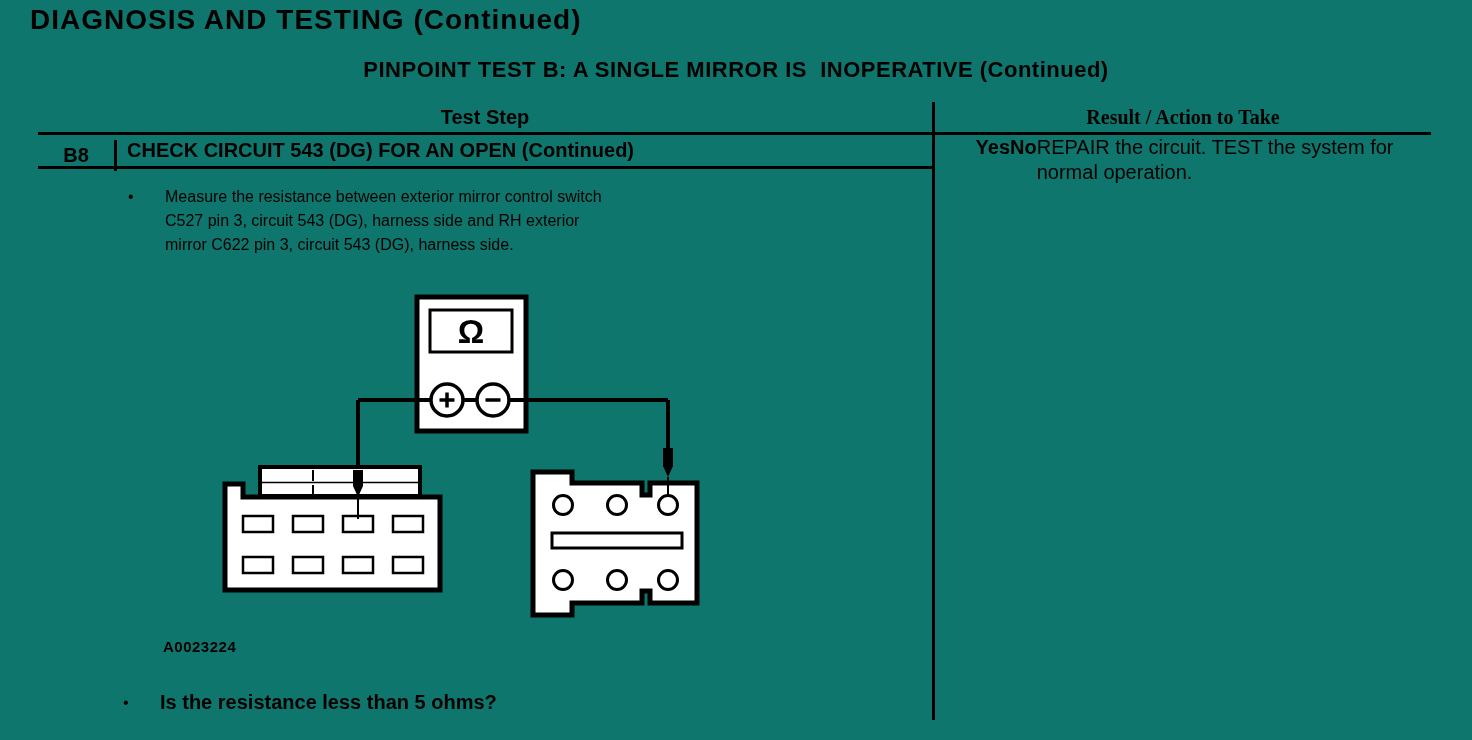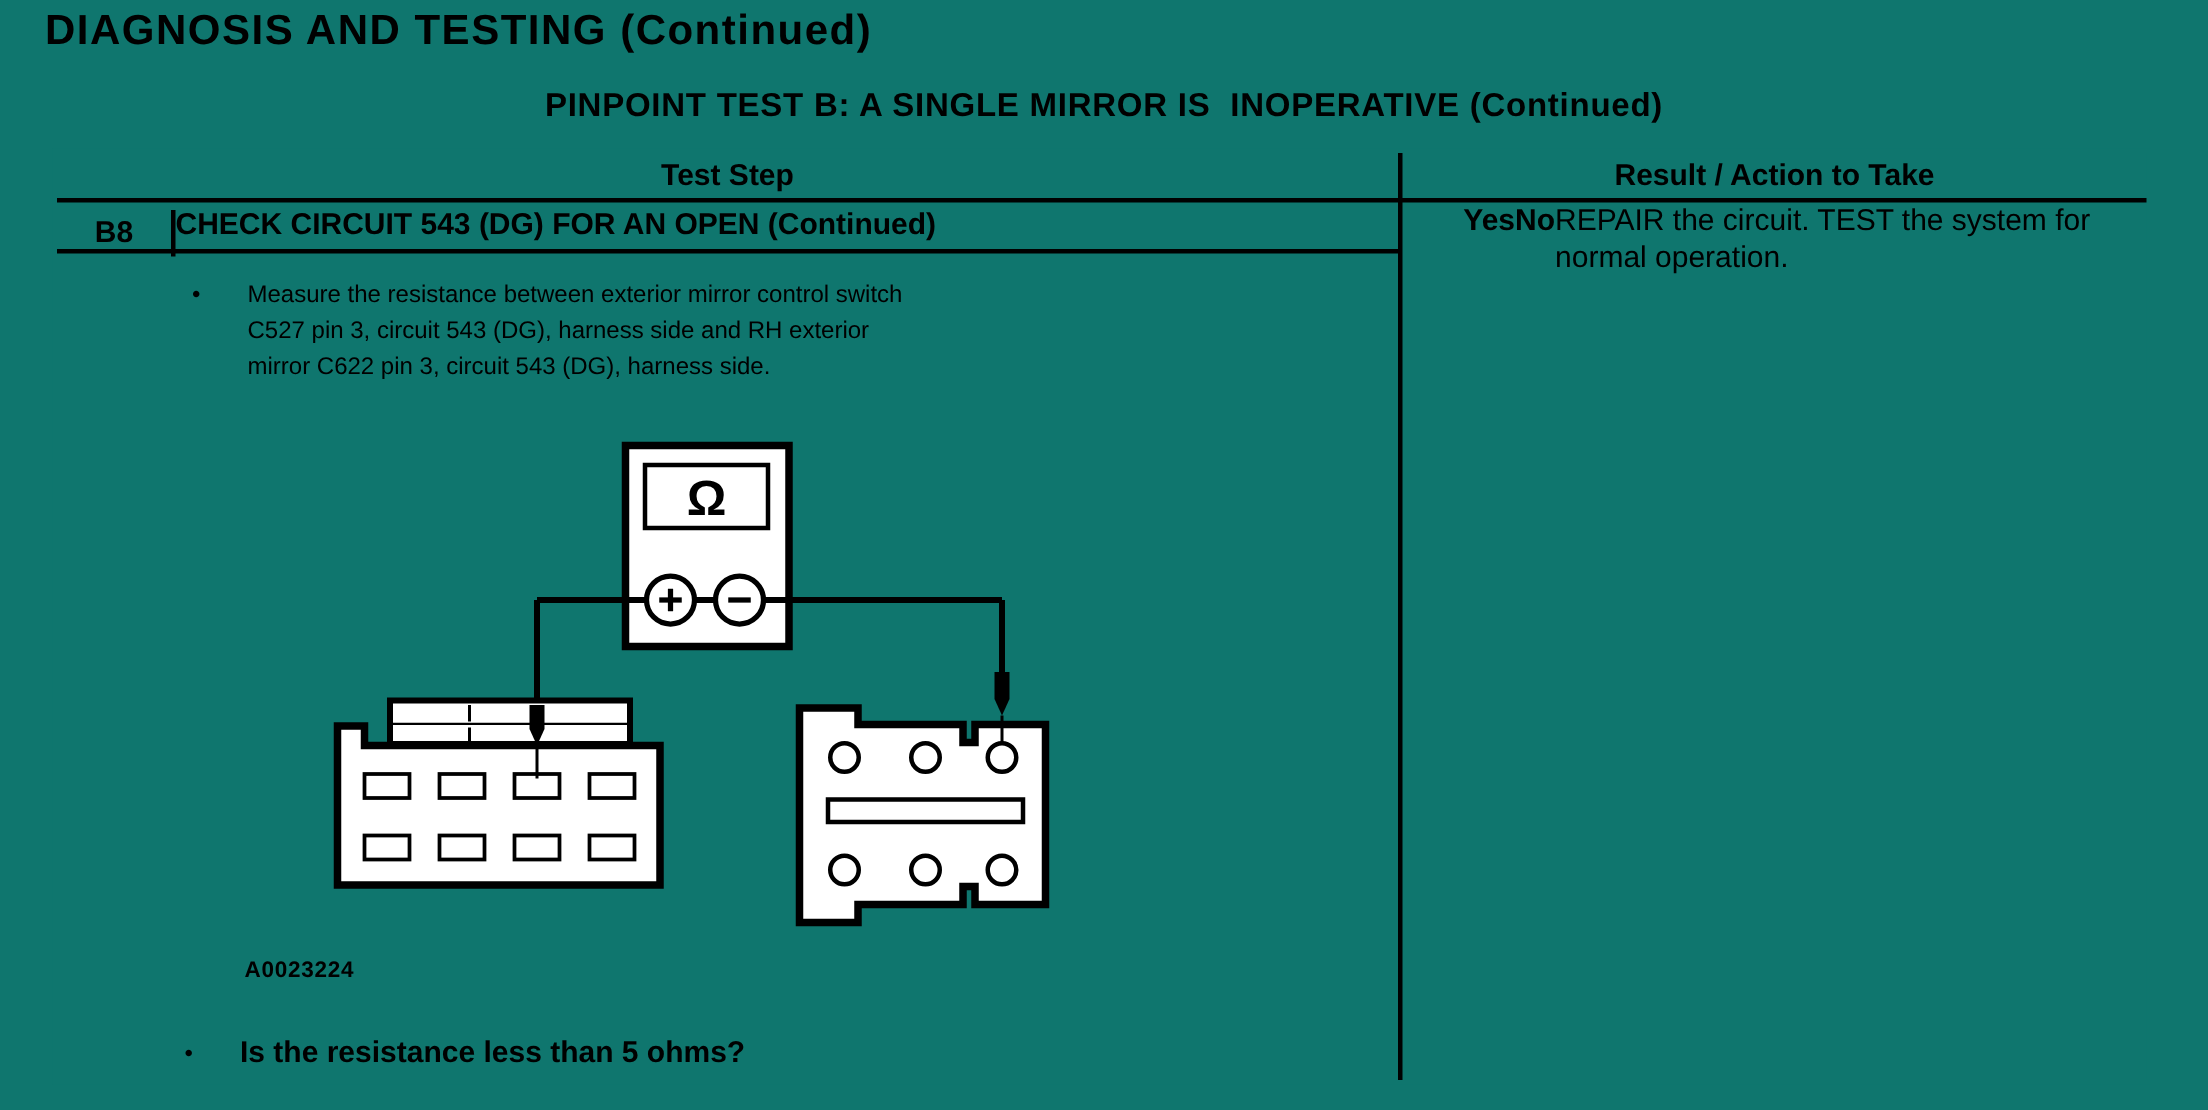--- a/index.html
+++ b/index.html
@@ -22,33 +22,33 @@
   }
   .ptable * { box-sizing:border-box; }
   .hdr-left {
     position:absolute; left:0; top:0; width:894px; height:30px;
     display:flex; align-items:center; justify-content:center;
     font-size:20px; font-weight:bold;
   }
   .hdr-right {
     position:absolute; left:897px; top:0; right:0; height:30px;
     display:flex; align-items:center; justify-content:center;
-    font-size:20px; font-weight:bold;
+    font-size:20px; font-weight:bold;font-family:Liberation Serif, serif;
   }
   .hdr-border { position:absolute; left:0; right:0; top:30px; height:3px; background:#000; }
   .col-divider { position:absolute; left:894px; top:0; bottom:0; width:3px; background:#000; }
   .step-id-cell {
     position:absolute; left:0; top:38px; width:79px; height:31px;
     border-right:3px solid #000;
     display:flex; align-items:center; justify-content:center;
     font-size:20px; font-weight:bold;
   }
   .step-title-cell {
     position:absolute; left:79px; top:33px; width:815px; height:31px;
-    display:flex; align-items:center; 
+    display:flex; align-items:center; padding-left:10px;
     font-size:20px; font-weight:bold; white-space:pre;
   }
   .step-border { position:absolute; left:0; top:64px; width:894px; height:3px; background:#000; }
   .body-left { position:absolute; left:0; top:67px; width:894px; height:551px; }
   .body-right {
     position:absolute; left:897px; top:33px; right:0; bottom:0;
     display:flex; flex-direction:row; justify-content:center;
     padding:0 6px 6px 9px;
     border-radius:23px;
   }

